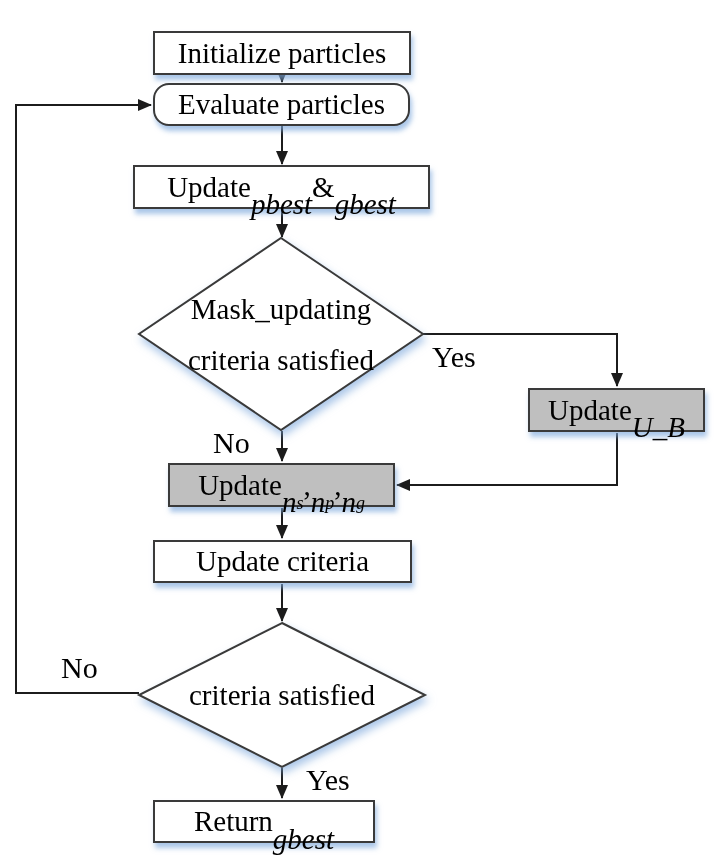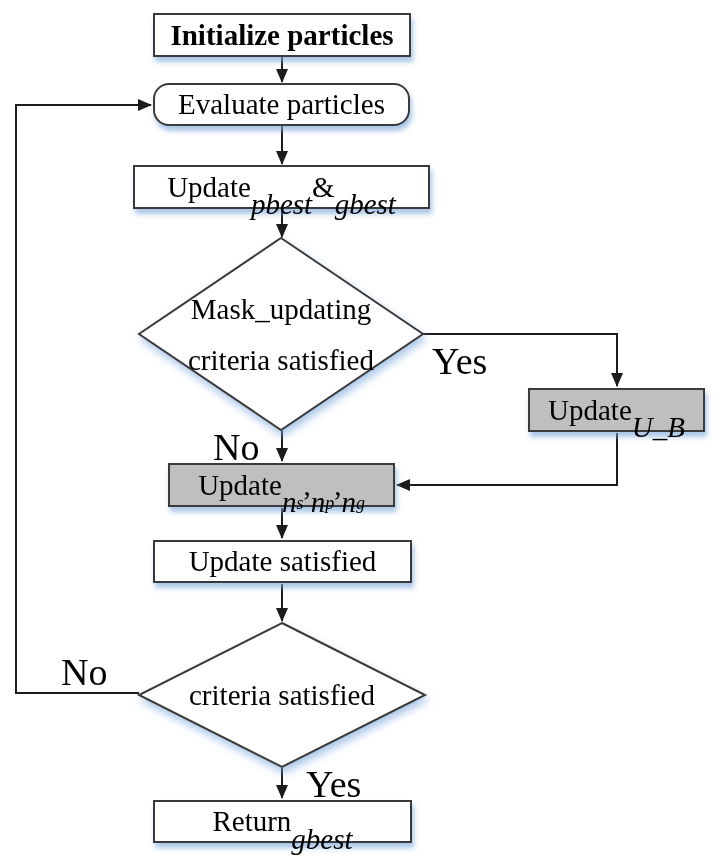--- a/index.html
+++ b/index.html
@@ -41,21 +41,21 @@
     position:absolute;
     display:flex;flex-direction:column;
     align-items:center;justify-content:center;
     text-align:center;
     font-size:29px;line-height:36px;
     white-space:nowrap;
     gap:15px;
   }
   .edge-label{
     position:absolute;
-    font-size:38px;line-height:1;
+    font-size:30px;line-height:1;
     white-space:nowrap;
   }
   .node i, .dtext i, .node sub{font-style:italic;margin-top:35px;}
   .node sub{font-size:0.62em;}
   polyline.flow, line.flow{
     fill:none;
     stroke:var(--line);
     stroke-width:2;
   }
 </style>
@@ -79,21 +79,21 @@
     <polyline class="flow" points="617,433 617,485 397,485" marker-end="url(#arrow)"></polyline>
     <line class="flow" x1="282" y1="431" x2="282" y2="461" marker-end="url(#arrow)"></line>
     <line class="flow" x1="282" y1="508" x2="282" y2="538" marker-end="url(#arrow)"></line>
     <line class="flow" x1="282" y1="584" x2="282" y2="621" marker-end="url(#arrow)"></line>
     <line class="flow" x1="282" y1="768" x2="282" y2="798" marker-end="url(#arrow)"></line>
 
     <polygon class="diamond-poly dshadow" points="281,238 423,334 281,430 139,334"></polygon>
     <polygon class="diamond-poly dshadow" points="282,623 425,695 282,767 139,695"></polygon>
   </svg>
 
-  <div class="node" style="left:153px;top:13px;width:258px;height:44px;font-weight:bold;">Initialize particles</div>
+  <div class="node" style="left:153px;top:31px;width:258px;height:44px;">Initialize particles</div>
 
   <div class="node" style="left:153px;top:83px;width:257px;height:43px;border-radius:16px;">Evaluate particles</div>
 
   <div class="node" style="left:133px;top:165px;width:297px;height:44px;">
       <span>Update </span>
       <i>pbest</i>
       <span> &amp; </span>
       <i>gbest</i>
     </div>
 
@@ -107,23 +107,23 @@
       <i>n</i>
       <sub>s</sub>
       <span>, </span>
       <i>n</i>
       <sub>p</sub>
       <span>, </span>
       <i>n</i>
       <sub>g</sub>
     </div>
 
-  <div class="node" style="left:153px;top:540px;width:259px;height:43px;">Update satisfied</div>
+  <div class="node" style="left:153px;top:540px;width:259px;height:43px;">Update criteria</div>
 
-  <div class="node" style="left:153px;top:800px;width:259px;height:43px;">
+  <div class="node" style="left:153px;top:800px;width:222px;height:43px;">
       <span>Return </span>
       <i>gbest</i>
     </div>
 
   <div class="dtext" style="left:139px;top:238px;width:284px;height:192px;">
     <div>Mask_updating</div>
     <div>criteria satisfied</div>
   </div>
 
   <div class="dtext" style="left:139px;top:623px;width:286px;height:144px;">

